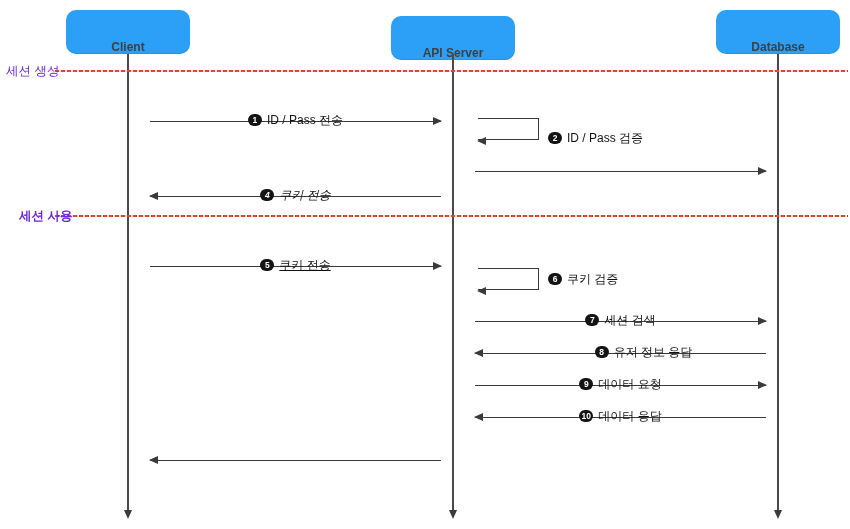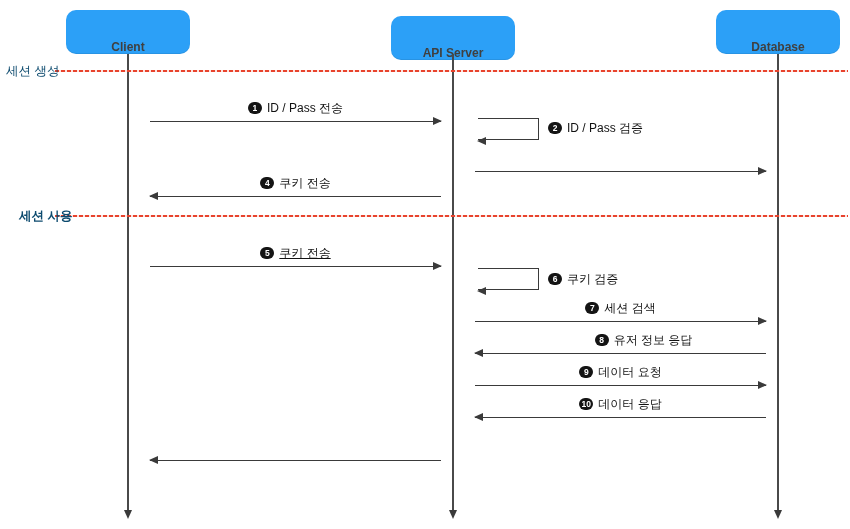--- a/index.html
+++ b/index.html
@@ -7,27 +7,27 @@
     font-family:"Liberation Sans","DejaVu Sans",sans-serif;}
   #diagram{position:relative;width:850px;height:529px;background:#fff;}
   .actor{position:absolute;width:124px;height:44px;border-radius:10px;background:#2ca0f7;
     display:flex;align-items:flex-end;justify-content:center;font-weight:bold;font-size:12px;color:#404040;
     box-shadow:inset 0 -1px 0 rgba(0,0,0,0.08);}
   .lifeline{position:absolute;width:1.5px;background:#4a4a4a;}
   .life-arrow{position:absolute;width:0;height:0;border-left:4.5px solid transparent;
     border-right:4.5px solid transparent;border-top:9px solid #3a3a3a;}
   .section-line{position:absolute;height:2px;
     background:repeating-linear-gradient(90deg,#e8432d 0 4px,rgba(232,67,45,0.15) 4px 6px);}
-  .section-label{position:absolute;color:#0c4a6e;font-size:12.5px;line-height:16px;white-space:nowrap;}
+  .section-label{position:absolute;color:#6d28d9;font-size:12.5px;line-height:16px;white-space:nowrap;}
   .msg-line{position:absolute;height:0;border-top:1.5px solid #3a3a3a;}
   .head-right{position:absolute;right:-1px;top:-5.5px;width:0;height:0;
     border-top:4.5px solid transparent;border-bottom:4.5px solid transparent;border-left:9px solid #3a3a3a;}
   .head-left{position:absolute;left:-1px;top:-5.5px;width:0;height:0;
     border-top:4.5px solid transparent;border-bottom:4.5px solid transparent;border-right:9px solid #3a3a3a;}
-  .msg-label{position:absolute;text-align:center;font-size:12px;color:#111;white-space:nowrap;line-height:16px;}
+  .msg-label{position:absolute;text-align:center;font-size:12px;color:#111;white-space:nowrap;line-height:16px;margin-top:12px;}
   .badge{display:inline-flex;align-items:center;justify-content:center;min-width:12px;height:12px;
     padding:0 1px;border-radius:7px;background:#141414;color:#fff;font-size:8.5px;font-weight:bold;
     margin-right:5px;vertical-align:1px;line-height:12px;}
   .self-loop{position:absolute;width:60px;height:20px;border-top:1.5px solid #3a3a3a;
     border-right:1.5px solid #3a3a3a;border-bottom:1.5px solid #3a3a3a;}
   .self-head{position:absolute;left:-1px;bottom:-5.5px;width:0;height:0;
     border-top:4.5px solid transparent;border-bottom:4.5px solid transparent;border-right:9px solid #3a3a3a;}
   .self-label{position:absolute;font-size:12px;color:#111;white-space:nowrap;line-height:16px;}
 </style>
 </head>
@@ -53,28 +53,28 @@
     <div class="section-label" style="left: 6px; top: 63px;">세션 생성</div>
     <div class="section-line" style="left: 55px; top: 215px; width: 793px;"></div>
     <div class="section-label" style="left: 19px; top: 208px; font-weight: bold;">세션 사용</div>
     <div class="msg-line" style="left: 150px; top: 121px; width: 291px;">
       <div class="head-right"></div>
     </div>
     <div class="msg-label" style="left: 150px; top: 100px; width: 291px;"><span class="badge">1</span><span>ID / Pass 전송</span></div>
     <div class="self-loop" style="left: 478px; top: 118px;">
       <div class="self-head"></div>
     </div>
-    <div class="self-label" style="left: 548px; top: 120px;"><span class="badge">2</span><span>ID / Pass 검증</span></div>
+    <div class="self-label" style="left: 548px; top: 130px;"><span class="badge">2</span><span>ID / Pass 검증</span></div>
     <div class="msg-line" style="left: 475px; top: 171px; width: 291px;">
       <div class="head-right"></div>
     </div>
     <div class="msg-line" style="left: 150px; top: 196px; width: 291px;">
       <div class="head-left"></div>
     </div>
-    <div class="msg-label" style="left: 150px; top: 175px; width: 291px;"><span class="badge">4</span><span>쿠키 전송</span></div>
+    <div class="msg-label" style="left: 150px; top: 175px; width: 291px; font-style: italic;"><span class="badge">4</span><span>쿠키 전송</span></div>
     <div class="msg-line" style="left: 150px; top: 266px; width: 291px;">
       <div class="head-right"></div>
     </div>
     <div class="msg-label" style="left: 150px; top: 245px; width: 291px; text-decoration: underline;"><span class="badge">5</span><span>쿠키 전송</span></div>
     <div class="self-loop" style="left: 478px; top: 268px;">
       <div class="self-head"></div>
     </div>
     <div class="self-label" style="left: 548px; top: 271px; text-align: right;"><span class="badge">6</span><span>쿠키 검증</span></div>
     <div class="msg-line" style="left: 475px; top: 321px; width: 291px;">
       <div class="head-right"></div>

